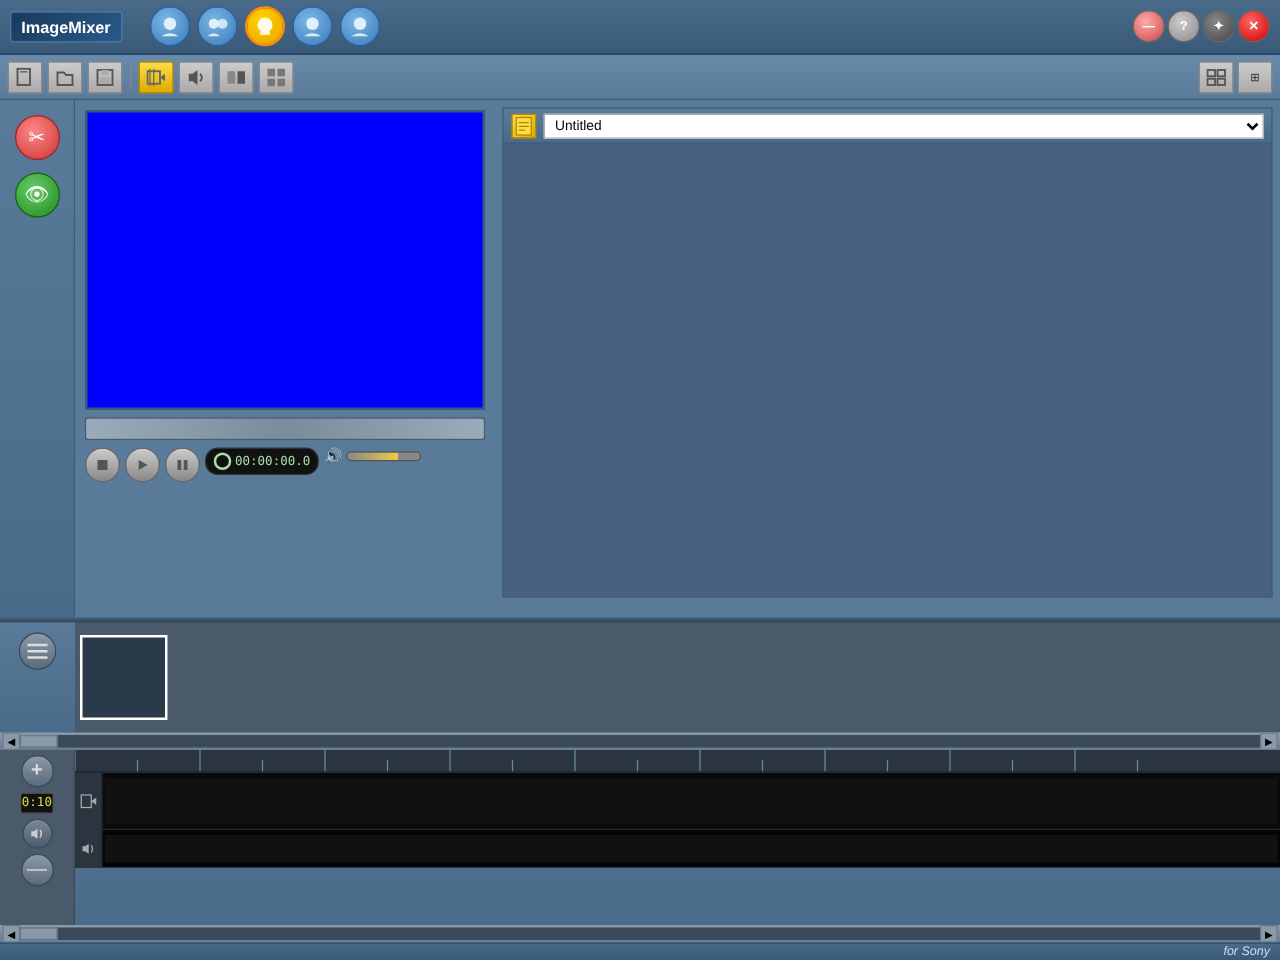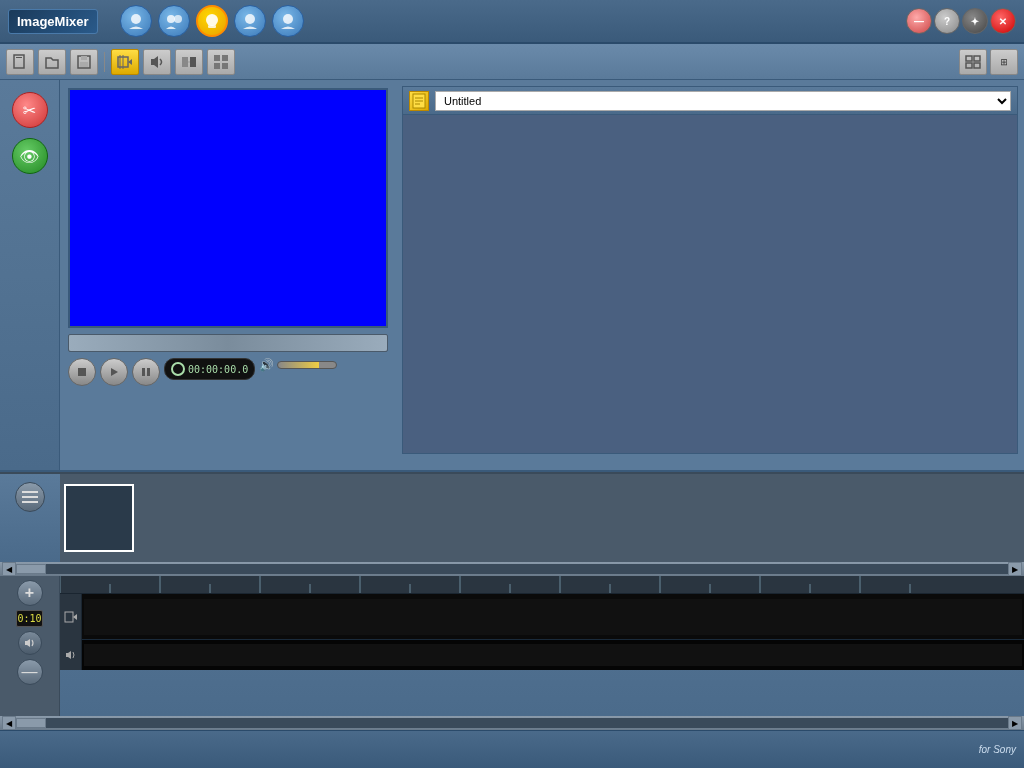--- a/index.html
+++ b/index.html
@@ -331,21 +331,21 @@
       border: 1px solid #6a7a8a;
       display: flex;
       align-items: center;
       justify-content: center;
       font-size: 8px;
       cursor: pointer;
     }
 
     
     .bottom-status {
-      height: 38px;
+      height: 14px;
       background: linear-gradient(180deg, #4a6a8a, #3a5a7a);
       border-top: 1px solid #2a4a6a;
       display: flex;
       align-items: center;
       justify-content: flex-end;
       padding: 0 8px;
     }
 
     .for-sony {
       color: #ccddee;

